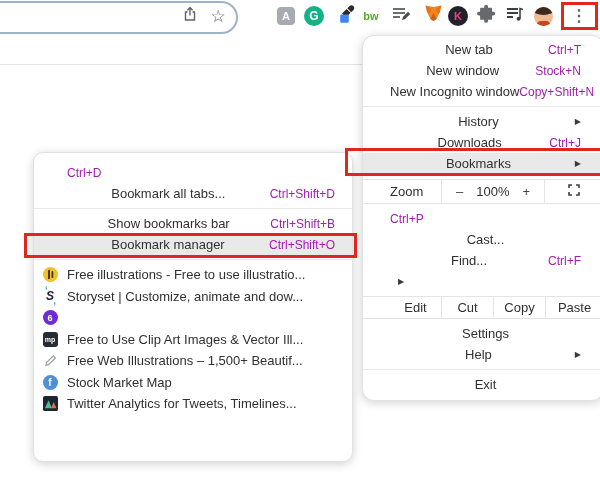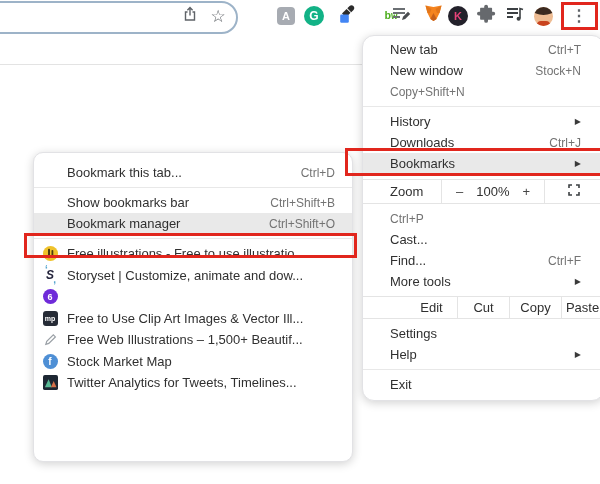--- a/index.html
+++ b/index.html
@@ -30,36 +30,36 @@
   .redbox{position:absolute;border:3px solid #e1261d;background:transparent;z-index:40;box-sizing:border-box;}
   #red-menu-btn{left:561px;top:2px;width:37px;height:28px;}
   #red-bookmarks{left:345px;top:148px;width:259px;height:28px;}
   #red-manager{left:24px;top:233px;width:333px;height:25px;}
   
   .menu{
     position:absolute;background:#fff;border:1px solid #e2e2e5;border-radius:12px;
     box-shadow:0 2px 10px rgba(0,0,0,0.18);box-sizing:border-box;font-size:13px;color:#303030;
   }
   .mi{height:21px;display:flex;align-items:center;padding:0 22px 0 27px;}
-  .mi .lbl{flex:1;white-space:nowrap;}
-  .mi .sc{color:#737373;font-size:12px;white-space:nowrap;}
+  .mi .lbl{flex:1;white-space:nowrap;text-align:center;}
+  .mi .sc{color:#a21caf;font-size:12px;white-space:nowrap;}
   .mi .arr{color:#3a3a3a;font-size:8px;margin-left:8px;}
   .sep{height:1px;background:#e8e8e8;margin:4px 0;}
   .hl{background:#e9e9e9;}
   
   #main-menu{left:362px;top:35px;width:242px;height:366px;padding-top:3px;z-index:30;}
   .zoom-row{display:flex;align-items:stretch;height:25px;margin-top:5px;border-top:1px solid #e4e4e4;border-bottom:1px solid #e4e4e4;box-sizing:border-box;}
   .zoom-row .cell{display:flex;align-items:center;}
   .zr-label{width:78px;padding-left:27px;box-sizing:border-box;}
   .zr-mid{width:104px;border-left:1px solid #e4e4e4;border-right:1px solid #e4e4e4;justify-content:space-between;padding:0 14px;box-sizing:border-box;}
   .zr-full{flex:1;justify-content:center;}
   .zoom-btn{color:#454545;font-size:13px;}
   .edit-row{display:flex;align-items:stretch;height:23px;margin-top:4px;border-top:1px solid #e4e4e4;border-bottom:1px solid #e4e4e4;box-sizing:border-box;}
   .edit-row .cell{display:flex;align-items:center;justify-content:center;box-sizing:border-box;}
-  .er-label{width:78px;justify-content:flex-start;padding-left:27px;margin-left:16px;}
+  .er-label{width:78px;justify-content:flex-start;padding-left:27px;}
   .er-cut,.er-copy{width:52px;border-left:1px solid #e4e4e4;}
   .er-paste{flex:1;border-left:1px solid #e4e4e4;}
   .mt4{margin-top:4px;}
   
   #bookmarks-menu{left:33px;top:152px;width:320px;height:310px;padding-top:9px;border-radius:10px;z-index:20;}
   #bookmarks-menu .mi{padding:0 17px 0 33px;}
   .bm-row{height:21.5px;display:flex;align-items:center;padding:0 10px 0 8px;}
   .fav{width:16px;height:16px;margin-right:9px;flex:none;display:flex;align-items:center;justify-content:center;position:relative;}
   .bm-label{white-space:nowrap;overflow:hidden;}
   .fav-circle{width:15px;height:15px;border-radius:50%;display:flex;align-items:center;justify-content:center;color:#fff;font-weight:bold;}
@@ -99,21 +99,21 @@
 </div>
 <div class="ext" style="left:334px;">
   <span>
     <svg width="20" height="20" viewBox="0 0 20 20">
         <path d="M15.5 1.2c1.3 0 2.8 1.4 2.8 2.8 0 .7-.3 1.4-.8 1.9l-2.3 2.3-3.9-3.9 2.3-2.3c.5-.5 1.2-.8 1.9-.8z" fill="#2b2b2b"></path>
         <path d="M10.6 4.9l3.9 3.9-4.6 4.6-3.9-3.9z" fill="#2b2b2b"></path>
         <rect x="4.2" y="10.6" width="8.6" height="8.2" rx="1.2" fill="#4285f4"></rect>
       </svg>
   </span>
 </div>
-<div class="ext" style="left:379px;font-family:Liberation Mono, monospace;">
+<div class="ext" style="left:359px;">
   <span class="bw-label">bw</span>
 </div>
 <div class="ext" style="left:389px;">
   <span>
     <svg width="20" height="20" viewBox="0 0 20 20">
         <path d="M2 5h12M2 9h12M2 13h7" stroke="#6b6f73" stroke-width="1.8" fill="none"></path>
         <path d="M11 16l1-3.2 5-5 2.2 2.2-5 5z" fill="#4a4d50"></path>
       </svg>
   </span>
 </div>
@@ -148,22 +148,25 @@
 </div>
 <div class="ext" style="left:531px;">
   <span class="bitmoji"></span>
 </div>
 <div class="ext" style="left:567px;">
   <span class="dots-glyph">⋮</span>
 </div>
 
 <div class="menu" id="bookmarks-menu">
   <div class="mi">
-    <span class="lbl">Bookmark this tab...</span>
     <span class="sc">Ctrl+D</span>
+  </div>
+  <div class="mi">
+    <span class="lbl">Bookmark all tabs...</span>
+    <span class="sc">Ctrl+Shift+D</span>
   </div>
   <div class="sep"></div>
   <div class="mi">
     <span class="lbl">Show bookmarks bar</span>
     <span class="sc">Ctrl+Shift+B</span>
   </div>
   <div class="mi hl">
     <span class="lbl">Bookmark manager</span>
     <span class="sc">Ctrl+Shift+O</span>
   </div>
@@ -225,20 +228,21 @@
 <div class="menu" id="main-menu">
   <div class="mi">
     <span class="lbl">New tab</span>
     <span class="sc">Ctrl+T</span>
   </div>
   <div class="mi">
     <span class="lbl">New window</span>
     <span class="sc">Stock+N</span>
   </div>
   <div class="mi">
+    <span class="lbl">New Incognito window</span>
     <span class="sc">Copy+Shift+N</span>
   </div>
   <div class="sep"></div>
   <div class="mi">
     <span class="lbl">History</span>
     <span class="arr">▶</span>
   </div>
   <div class="mi">
     <span class="lbl">Downloads</span>
     <span class="sc">Ctrl+J</span>
@@ -266,21 +270,20 @@
     <span class="sc">Ctrl+P</span>
   </div>
   <div class="mi">
     <span class="lbl">Cast...</span>
   </div>
   <div class="mi">
     <span class="lbl">Find...</span>
     <span class="sc">Ctrl+F</span>
   </div>
   <div class="mi">
-    <span class="lbl">More tools</span>
     <span class="arr">▶</span>
   </div>
   <div class="edit-row">
     <div class="cell er-label">Edit</div>
     <div class="cell er-cut">Cut</div>
     <div class="cell er-copy">Copy</div>
     <div class="cell er-paste">Paste</div>
   </div>
   <div class="mi mt4">
     <span class="lbl">Settings</span>

